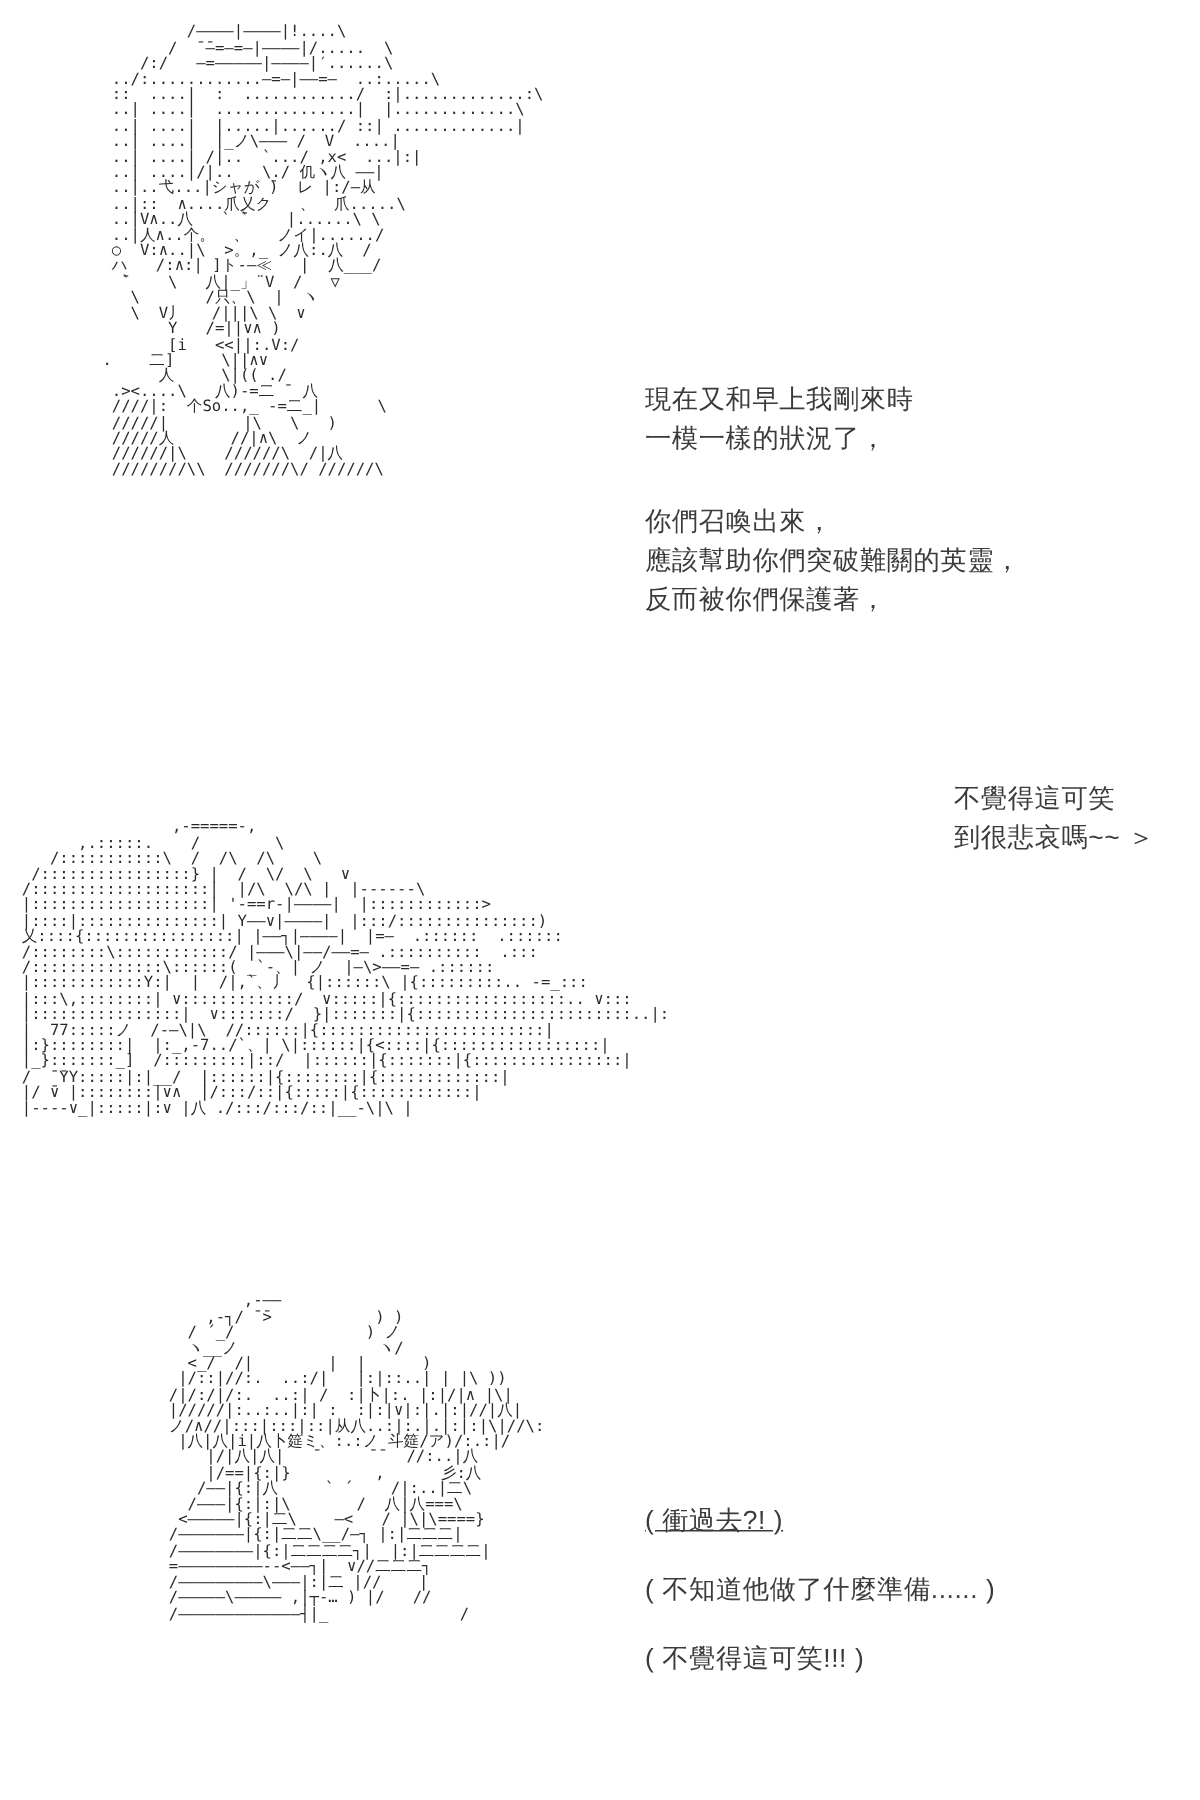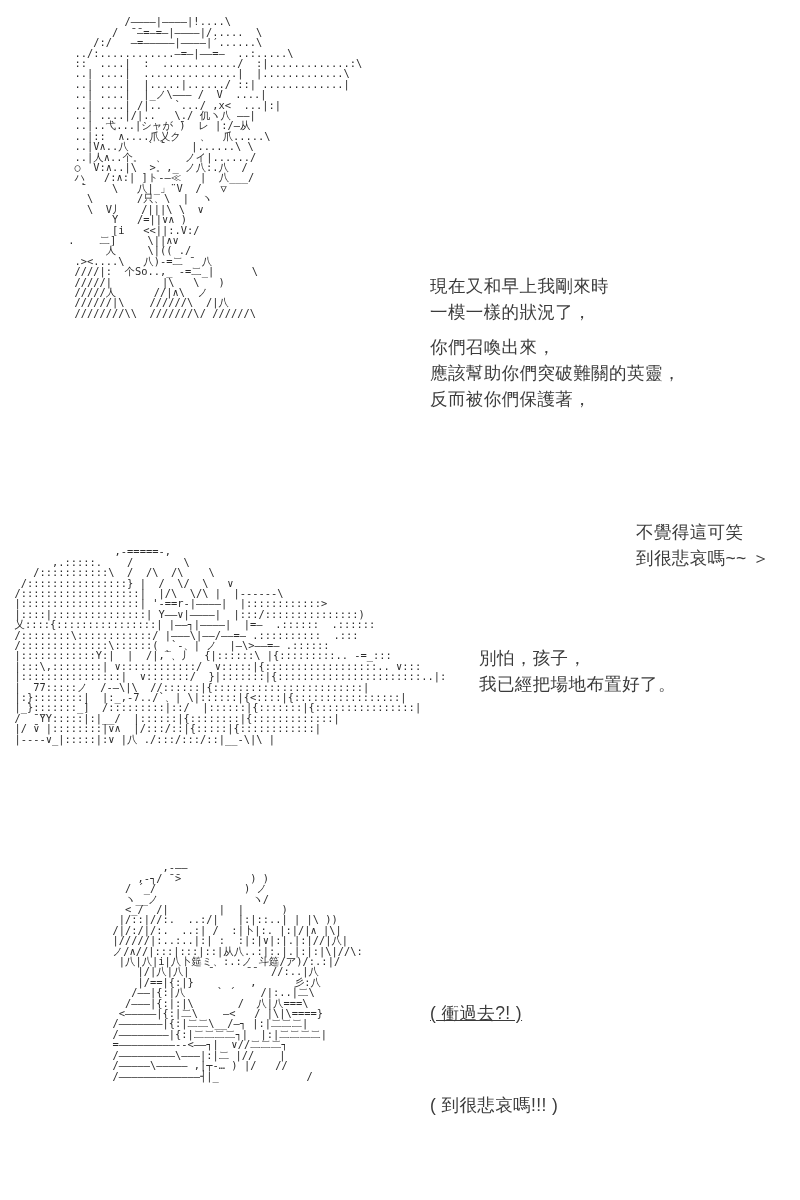--- a/index.html
+++ b/index.html
@@ -58,21 +58,21 @@
     white-space: pre-line;
     font-size: 17.5px;
     line-height: 26px;
     color: #3b3b3b;
     letter-spacing: 0.4px;
   }
   .dialogue.right {
     text-align: left;
   }
 
-  #line-1 { left: 430px; top: 253px; margin-top: 20px; }
+  #line-1 { left: 430px; top: 253px; }
   #line-2 { left: 430px; top: 334px; }
   #line-3 { left: 636px; top: 519px; }
   #line-4 { left: 479px; top: 645px; }
   #line-5 { left: 586px; top: 884px; }
   #line-6 { left: 430px; top: 1000px; text-decoration: underline; }
   #line-7 { left: 430px; top: 1046px; }
   #line-8 { left: 430px; top: 1092px; }
 </style>
 </head>
 <body>
@@ -132,22 +132,20 @@
   |::::::::::::Y:|  |  /|,`、丿  {|::::::\ |{:::::::::.. -=_:::
   |:::\,::::::::| ∨::::::::::::/  ∨:::::|{::::::::::::::::::.. ∨:::
   |::::::::::::::::|  ∨:::::::/  }|:::::::|{:::::::::::::::::::::::..|:
   |  77:::::ノ  /-―\|\  //::::::|{::::::::::::::::::::::::|
   |:}::::::::|  |:_,-7../`、| \|::::::|{&lt;::::|{:::::::::::::::::|
   |_}:::::::_]  /:::::::::|::/  |::::::|{:::::::|{::::::::::::::::|
   /  ̄ ̄YY:::::|:|__/  |::::::|{::::::::|{:::::::::::::|
   |/ ̄∨ |::::::::|∨∧  |/:::/::|{:::::|{::::::::::::|
   |----∨_|:::::|:∨ |八 ./:::/:::/::|__-\|\ |</pre>
 
-  <div class="dialogue" id="line-4">別怕，孩子，
-我已經把場地布置好了。</div>
 
   <pre class="aa" id="aa-panel-3">          ,-――
       ,-┐/ ̄ ̄&gt;           ) )
     / ´_/              ) ノ
     ヽ__ノ               ヽ/
     &lt;_/  /|        |  |      )
    |/::|//:.  ..:/|   |:|::..| | |\ ))
   /|/:/|/:.  ..:| /  :|卜|:. |:|/|∧ |\|
   |/////|:..:..|:| :  :|:|∨|:|.|:|//|八|
   ノ/∧//|:::|:::|::|从八..:|:.|.|:|:|\|//\:
@@ -160,16 +158,17 @@
   /―――――――|{:|二二\__/―┐ |:|二二二|
   /――――――――|{:|二二二二┐|  |:|二二二二|
   =―――――――――--&lt;――┐|  ∨//二二二┐
   /―――――――――\―――|:|二 |//    |
   /―――――\――――― ,|┬-… ) |/   //
   /―――――――――――――┤|_              /</pre>
 
 
   <div class="dialogue" id="line-6">( 衝過去?! )</div>
 
+  <div class="dialogue" id="line-7">( 不知道他做了什麼準備...... )</div>
 
-  <div class="dialogue" id="line-8">( 到很悲哀嗎!!! )</div>
+  <div class="dialogue" id="line-8">( 不覺得這可笑!!! )</div>
 
 </div>
 
 </body></html>

